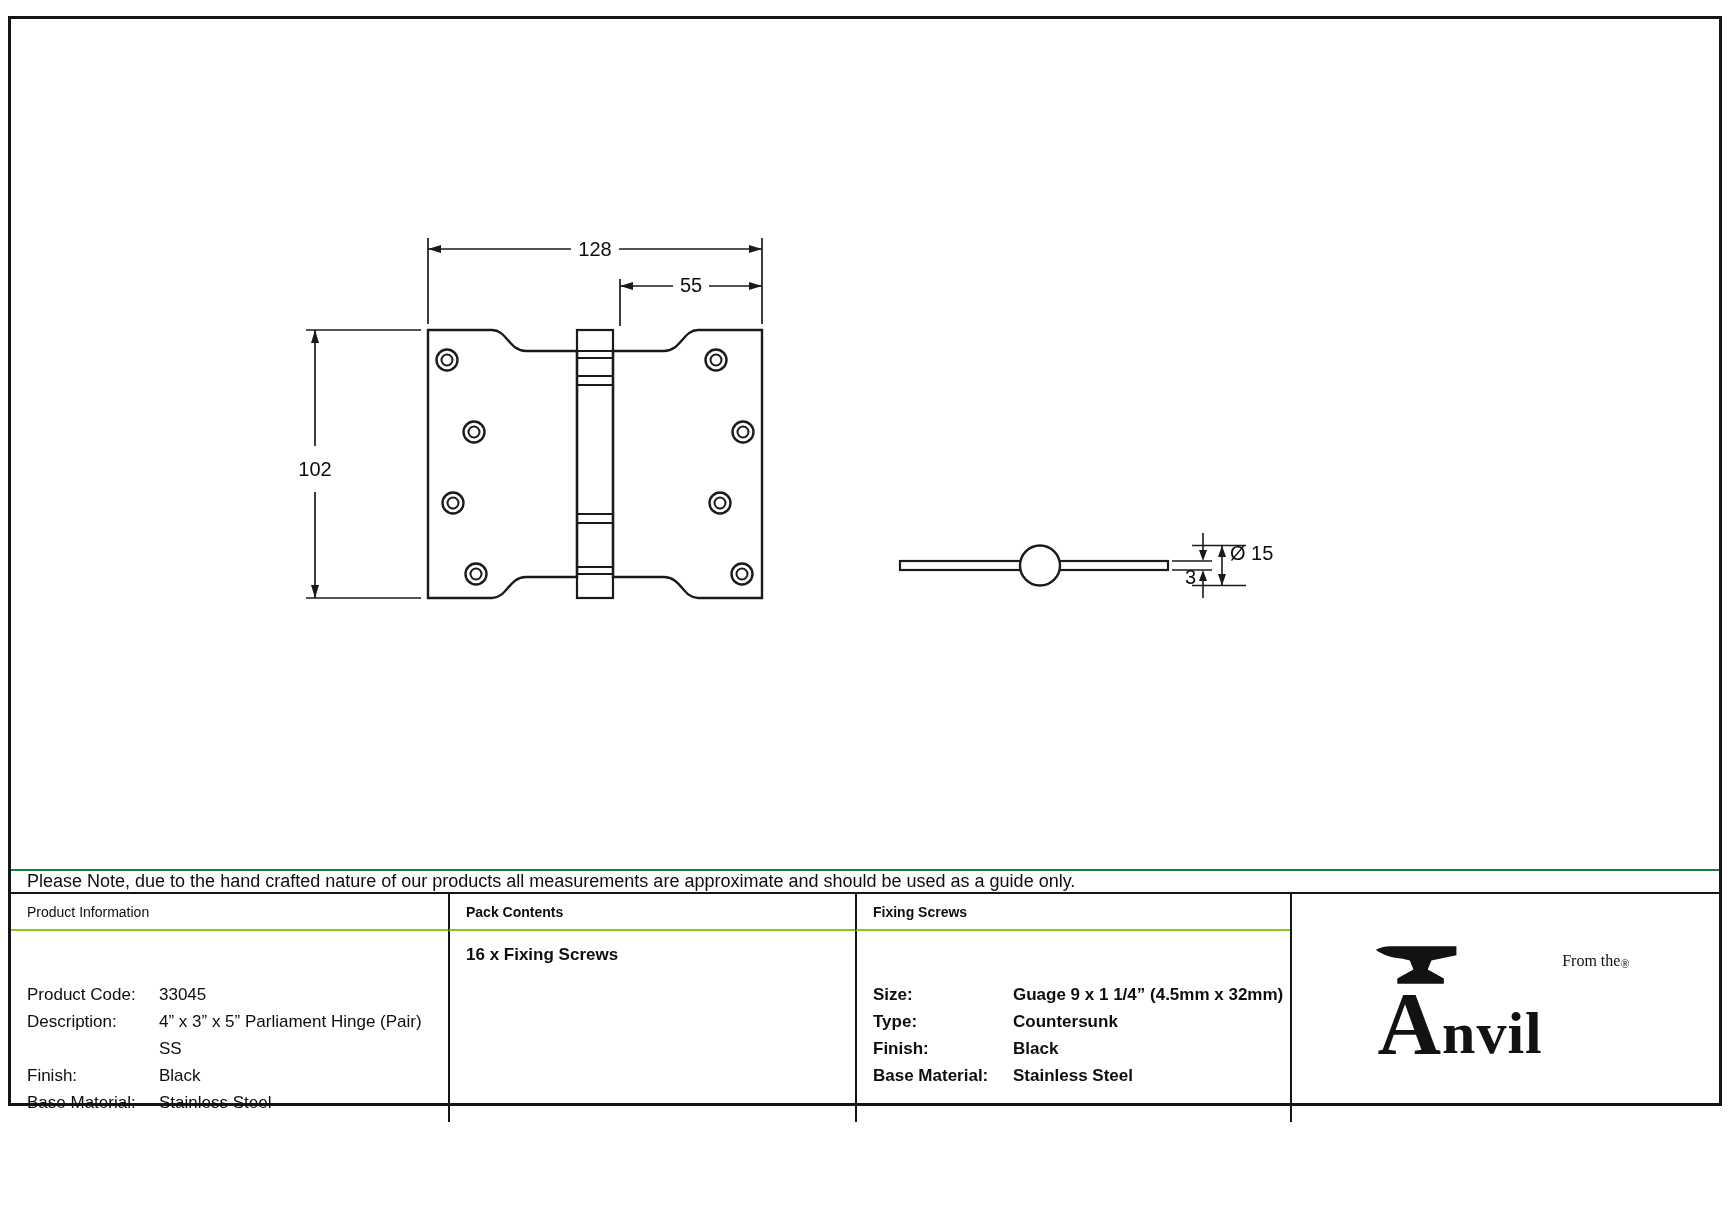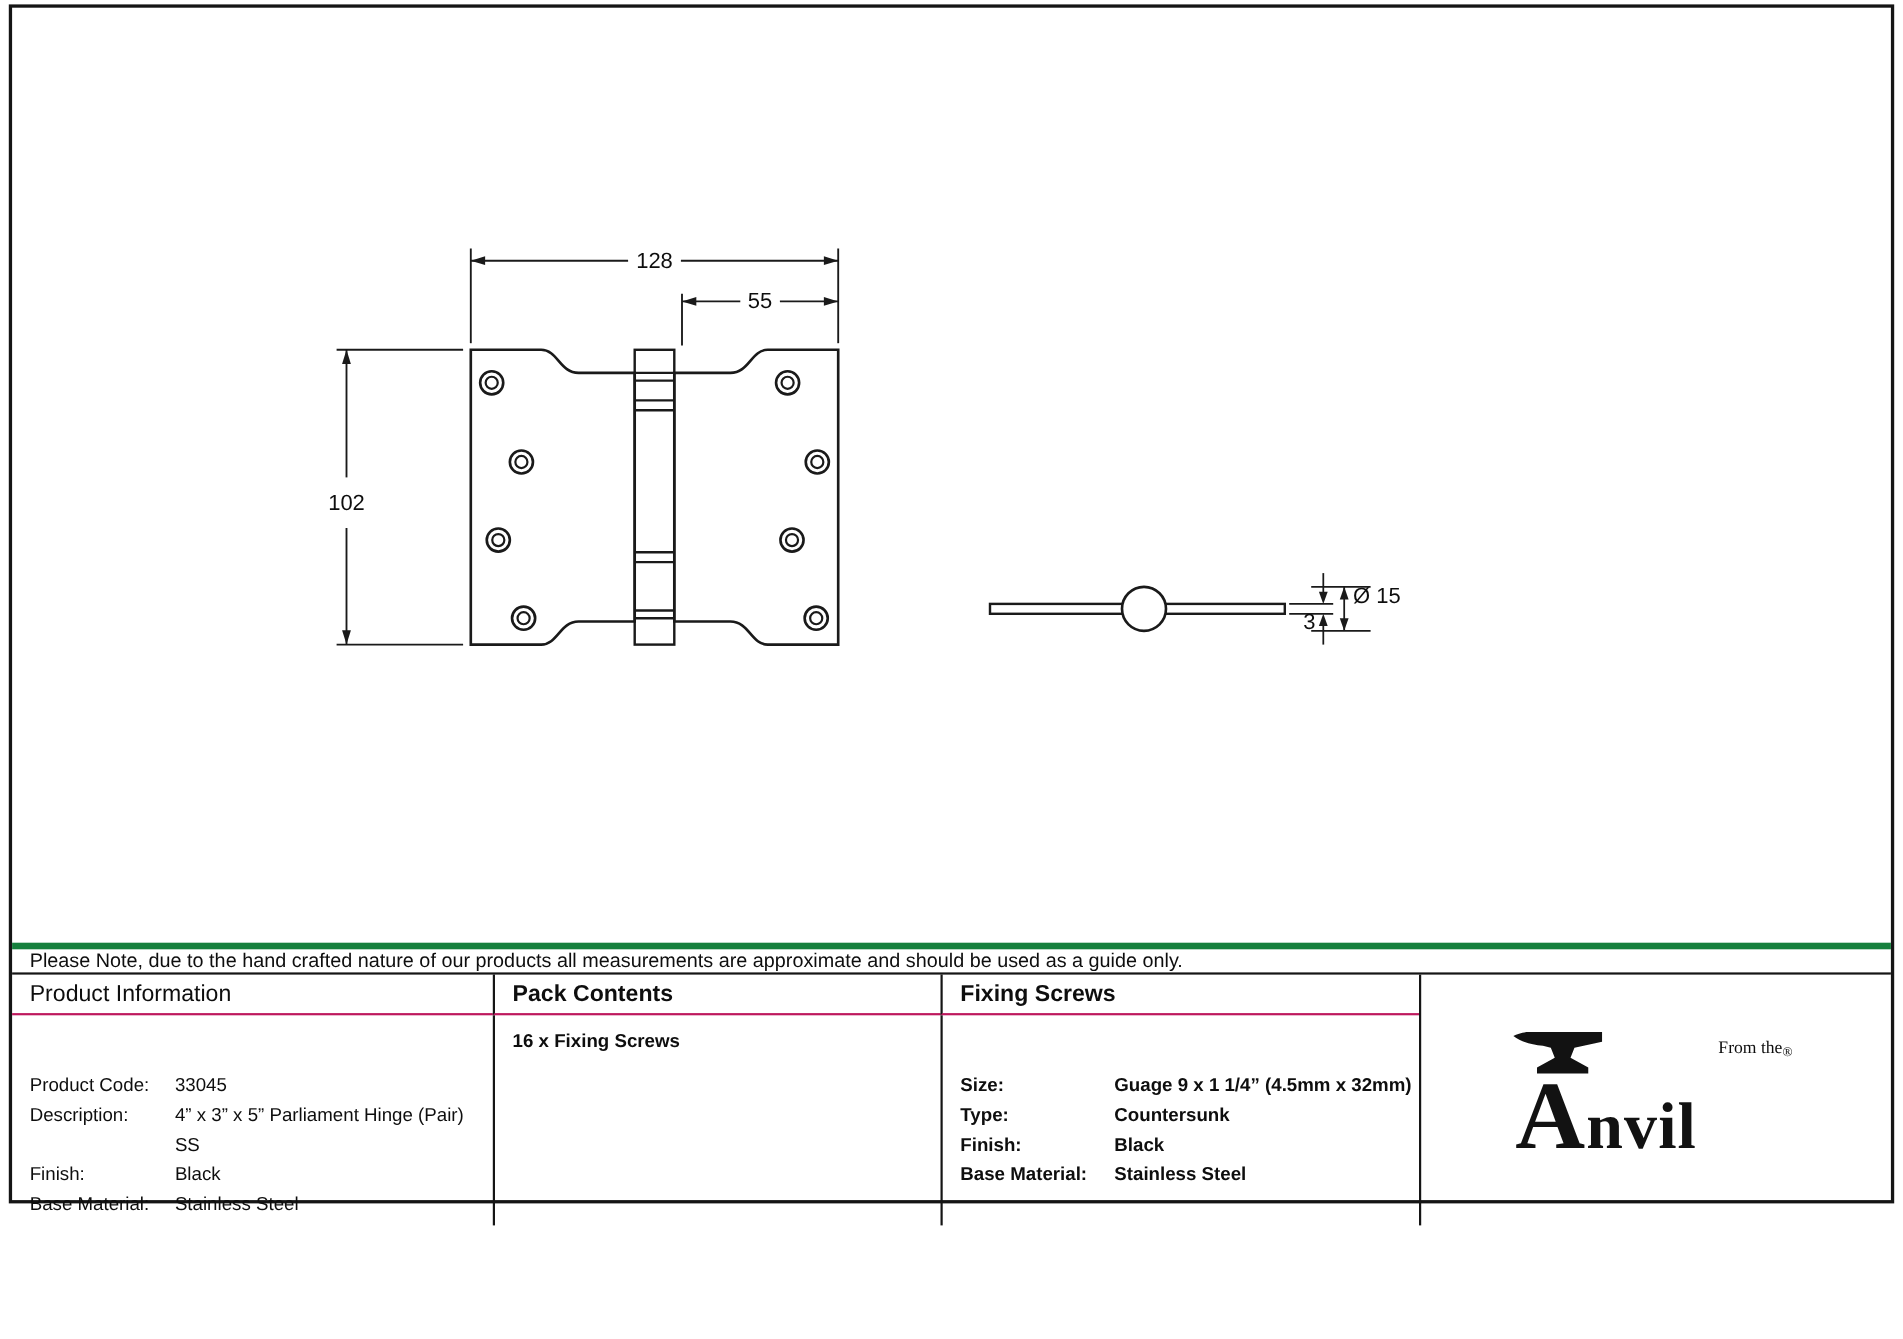--- a/index.html
+++ b/index.html
@@ -2,41 +2,41 @@
 <html><head>
 <meta charset="utf-8">
 <style>
   html,body{margin:0;padding:0;background:#ffffff;}
   body{
     width:1730px;height:1217px;position:relative;
     font-family:"Liberation Sans", sans-serif;color:#0e0e0e;
     -webkit-font-smoothing:antialiased;
   }
   .page{
-    position:absolute;left:8px;top:4px;width:1714px;height:1090px;
+    position:absolute;left:8px;top:16px;width:1714px;height:1090px;
     border:3px solid #151515;box-sizing:border-box;
     display:flex;flex-direction:column;background:#fff;
   }
   .drawing-area{height:850px;position:relative;}
   .drawing-area svg{display:block;width:100%;height:100%;}
 
   .note-row{
-    height:28px;border-top:6px solid #15803d;box-sizing:border-box;
+    height:28px;border-top:2px solid #15803d;box-sizing:border-box;
     display:flex;padding:0 16px;font-size:18px;
   }
 
   .spec-table{
     flex:1;border-top:2px solid #151515;box-sizing:border-box;
     display:grid;grid-template-columns:437px 407px 435px 1fr;
     grid-template-rows:37px 1fr;
   }
   .cell{box-sizing:border-box;}
   .hcell{
-    border-bottom:2px solid #be185d;display:flex;align-items:center;
-    padding-left:16px;font-size:21px;
+    border-bottom:2px solid #84cc16;display:flex;align-items:center;
+    padding-left:16px;font-size:14px;
   }
   .bcell{padding:10px 16px 6px 16px;font-size:17px;line-height:27px;}
   .b-left{border-left:2px solid #151515;font-weight:bold;}
   .logo-cell{
     grid-column:4;grid-row:1/3;border-left:2px solid #151515;
     display:flex;align-items:center;justify-content:center;
   }
 
   .kv{display:grid;grid-template-columns:132px 1fr;margin-top:40px;}
   .kv-fix{grid-template-columns:140px 1fr;}

